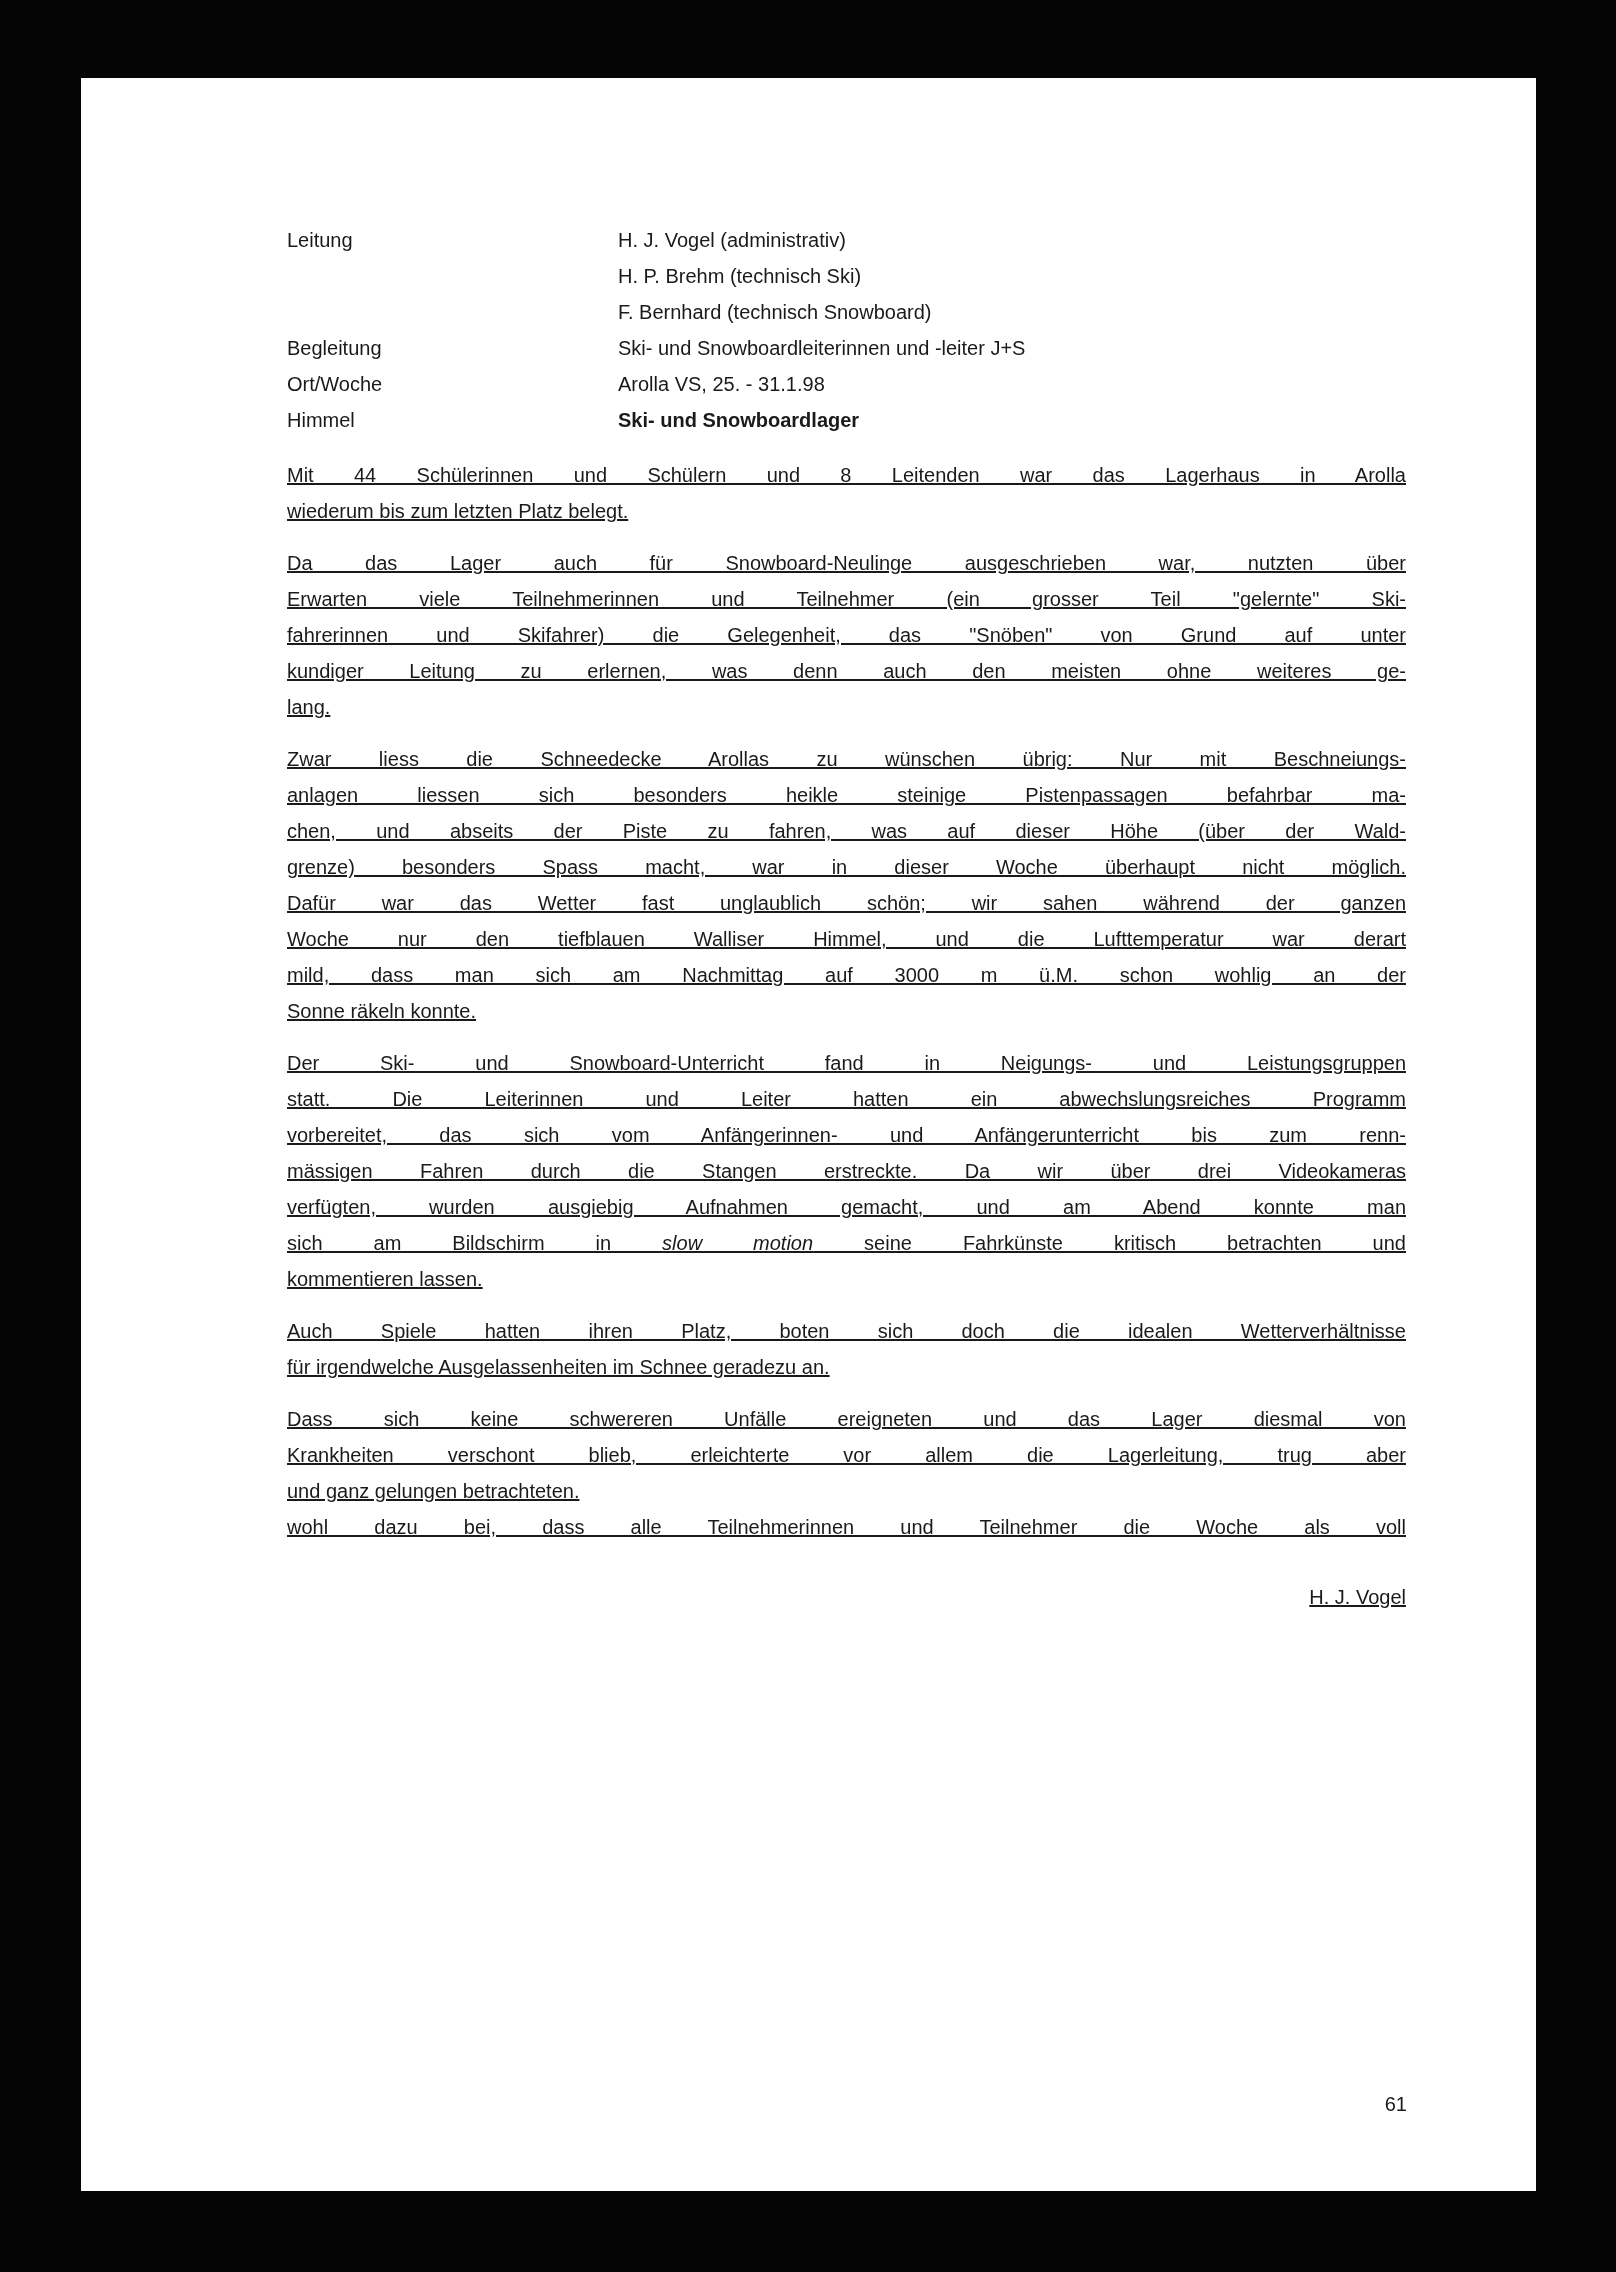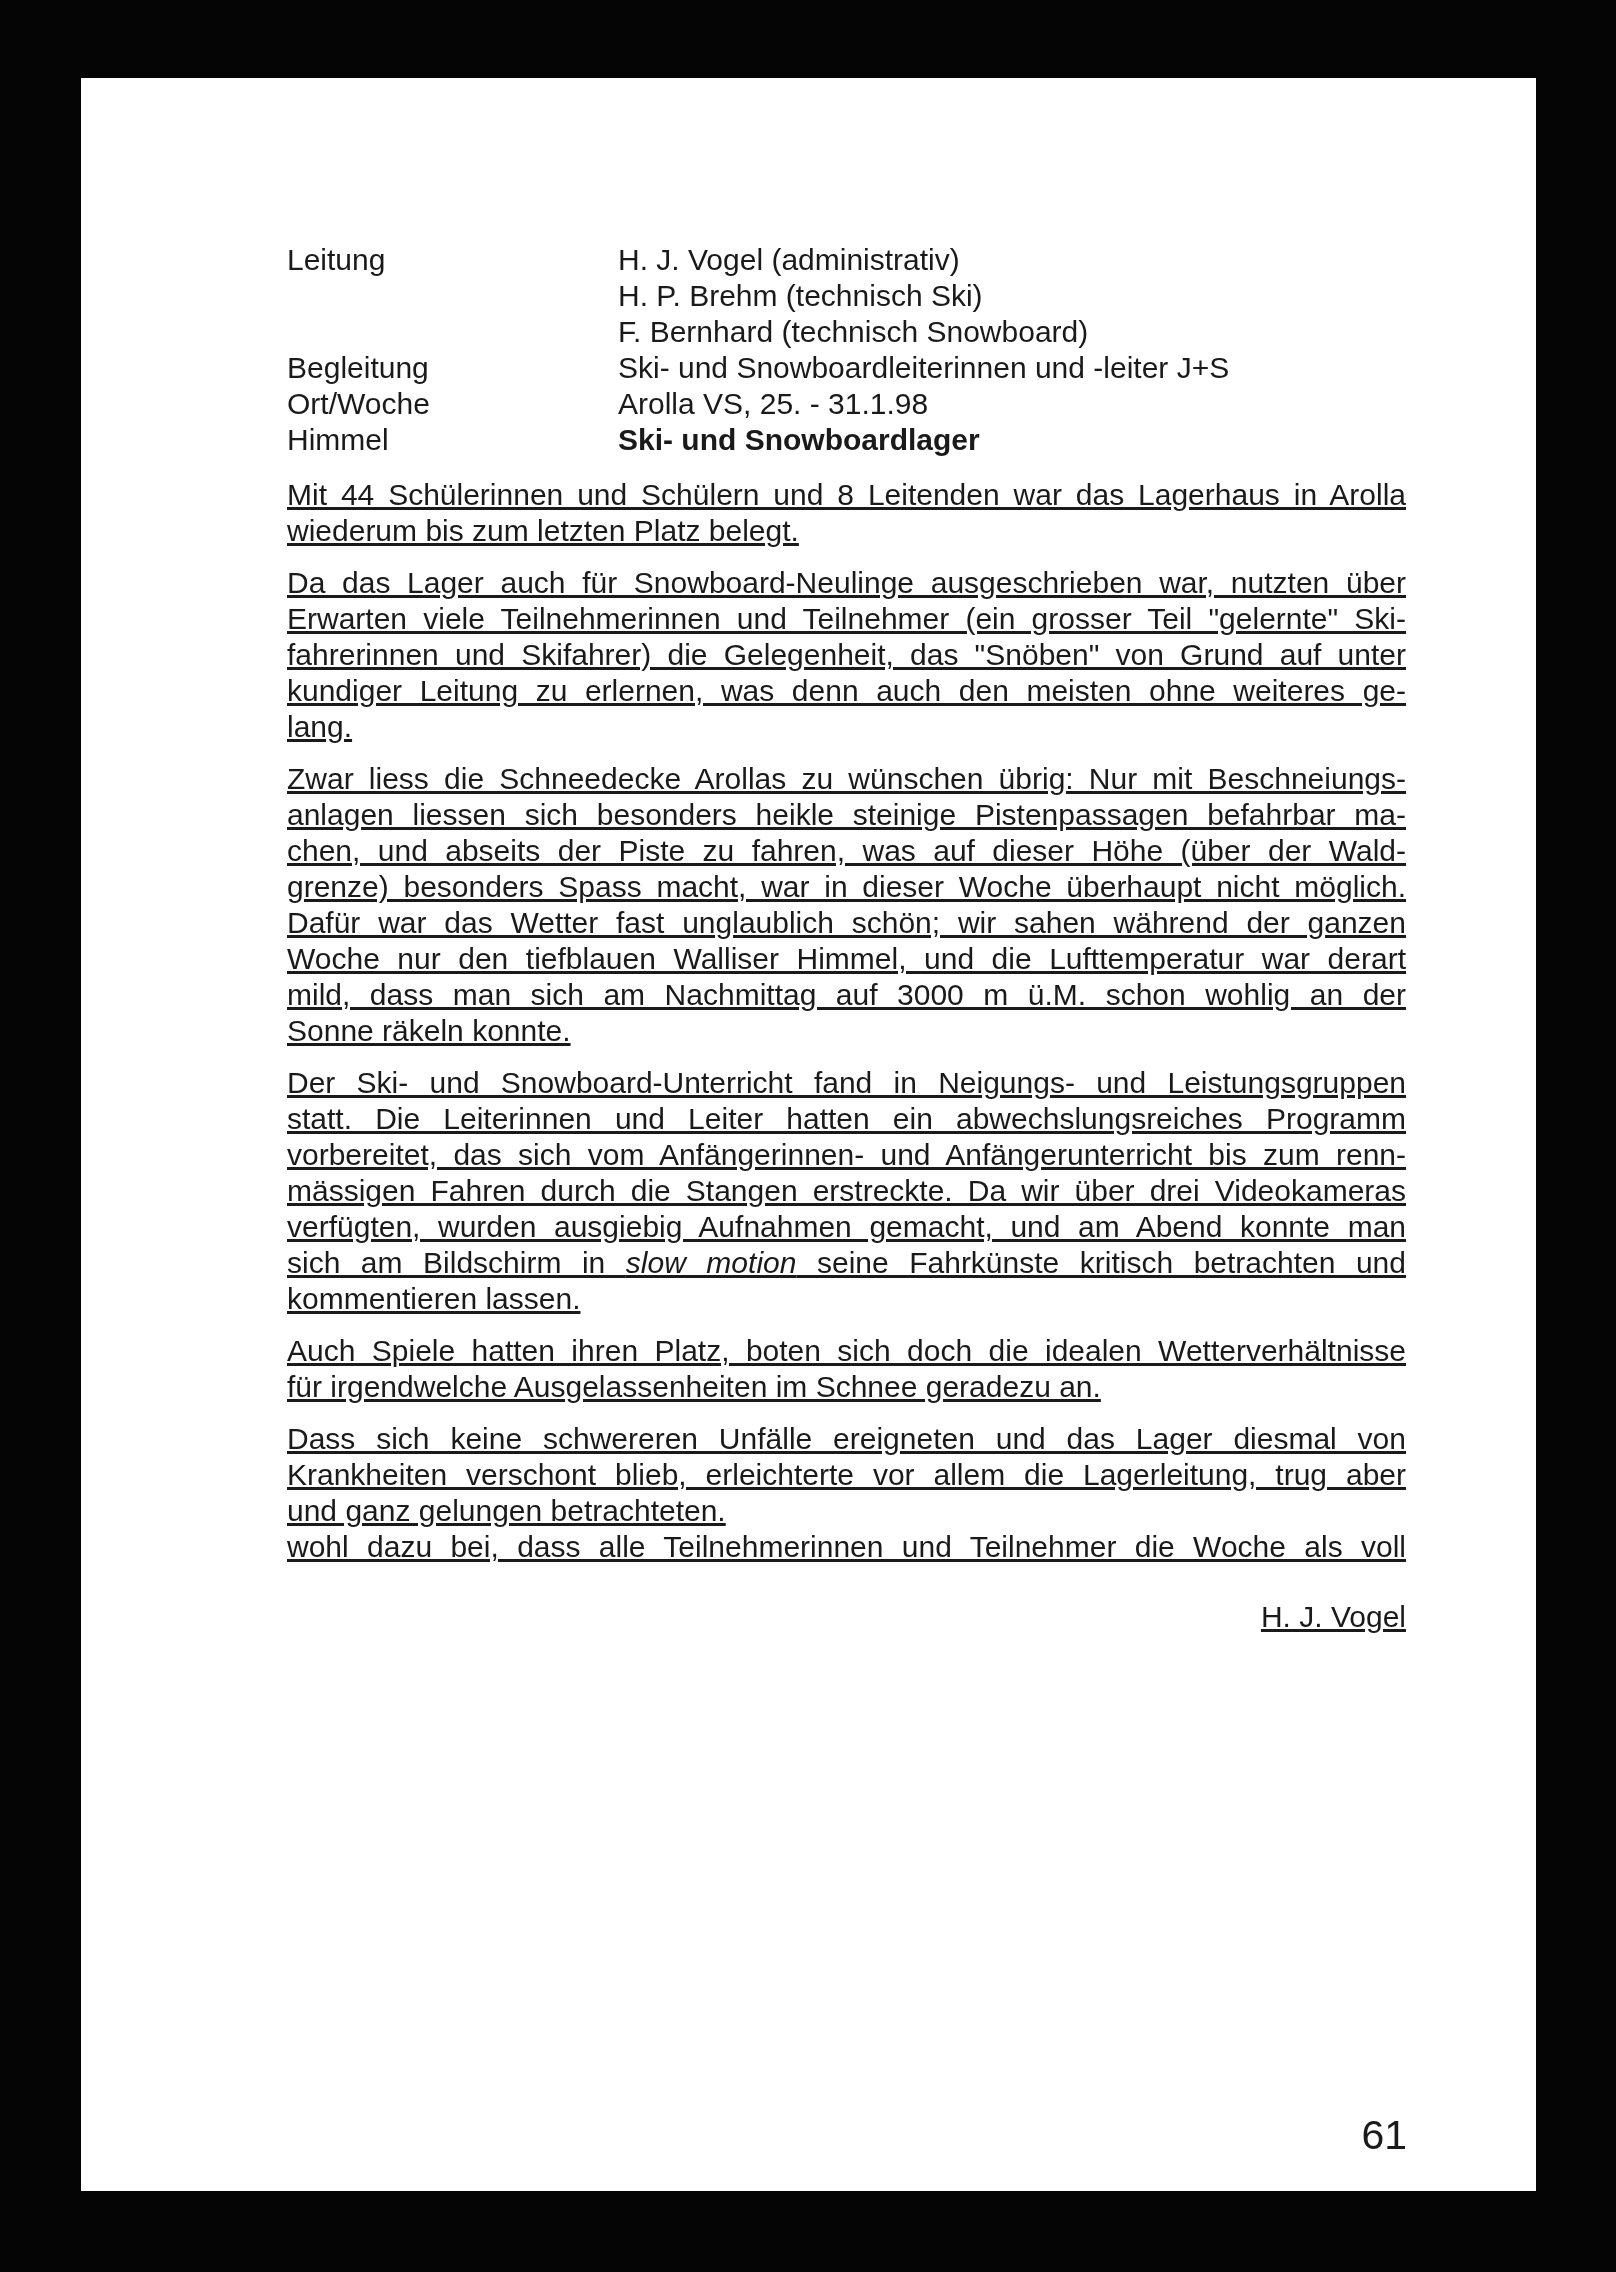--- a/index.html
+++ b/index.html
@@ -14,23 +14,22 @@
   .page {
     position: absolute;
     left: 81px; top: 78px;
     width: 1455px; height: 2113px;
     background: #ffffff;
   }
   .content {
     position: absolute;
     left: 206px; top: 144px;
     width: 1119px;
-    font-size: 30px;
+    font-size: 20px;
     line-height: 36px;
-    margin-top: 20px;
   }
   .meta-row { display: flex; }
   .meta-label { width: 331px; flex: 0 0 331px; }
   .meta-value { flex: 1; }
   .meta-value .line { display: block; white-space: nowrap; }
   .bold { font-weight: bold; }
   .meta { margin-bottom: 19.4px; }
   .para { margin: 0 0 16px 0; text-decoration: underline; }
   .para .line {
     display: block;
@@ -41,22 +40,21 @@
   .para .line.last { text-align-last: left; }
   .para .line > span { white-space: normal; }
   .signature {
     text-align: right;
     margin-top: 34px;
     text-decoration: underline;
   }
   .page-number {
     position: absolute;
     right: 129px; top: 2015px;
-    font-size: 41px;
-    margin-top: 19px;
+    font-size: 20px;
   }
   em { font-style: italic; }
 </style>
 </head>
 <body>
 
 <div class="page">
   <div class="content">
 
     <div class="meta">

